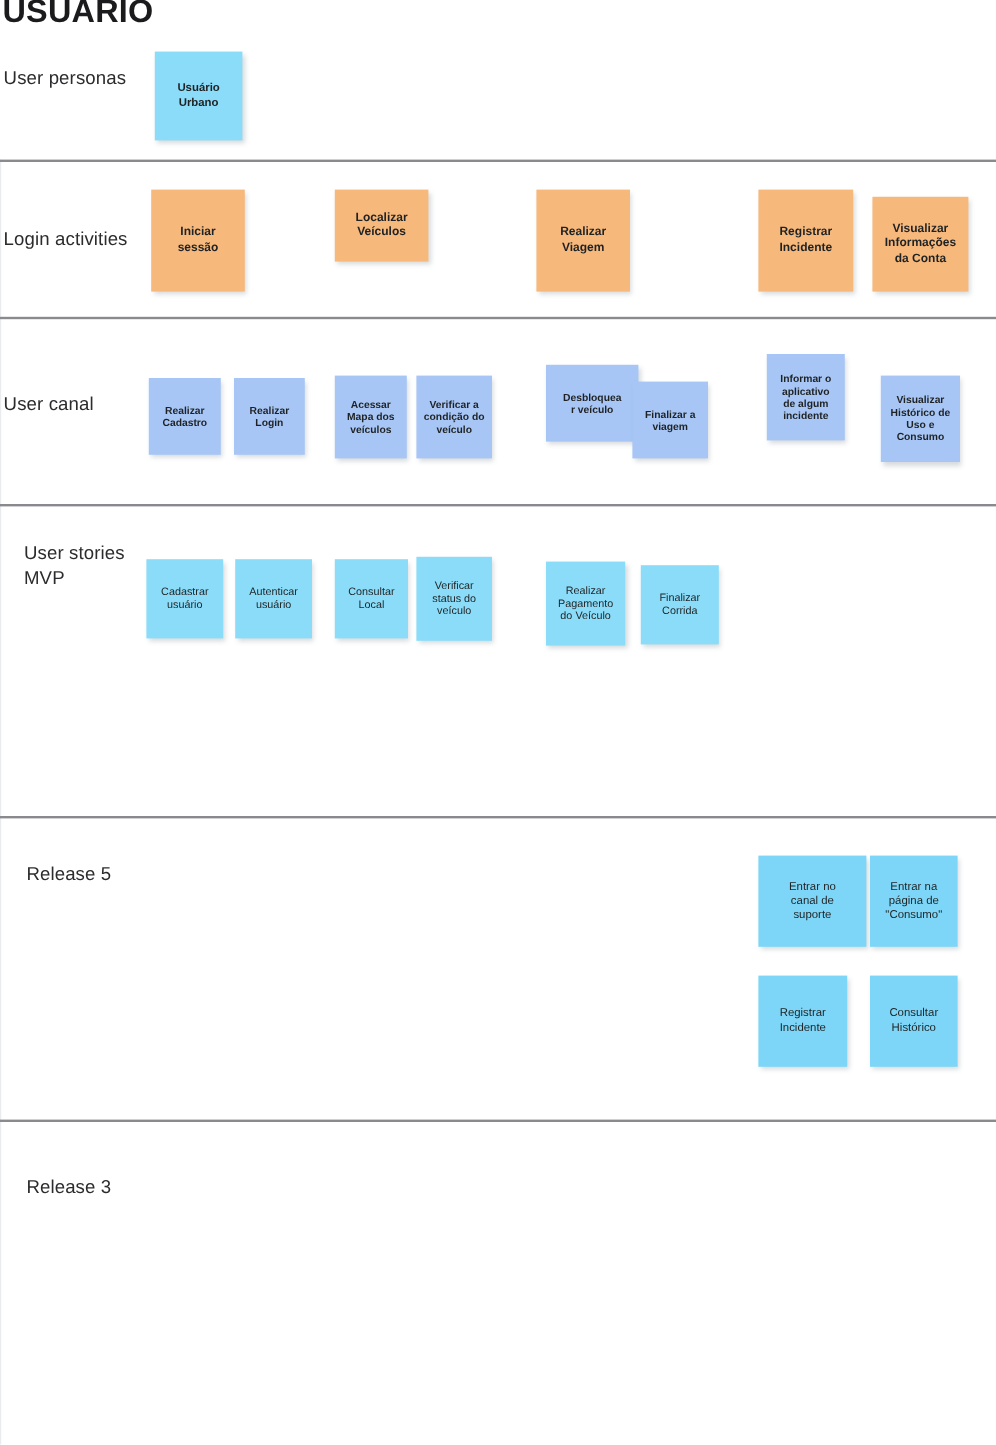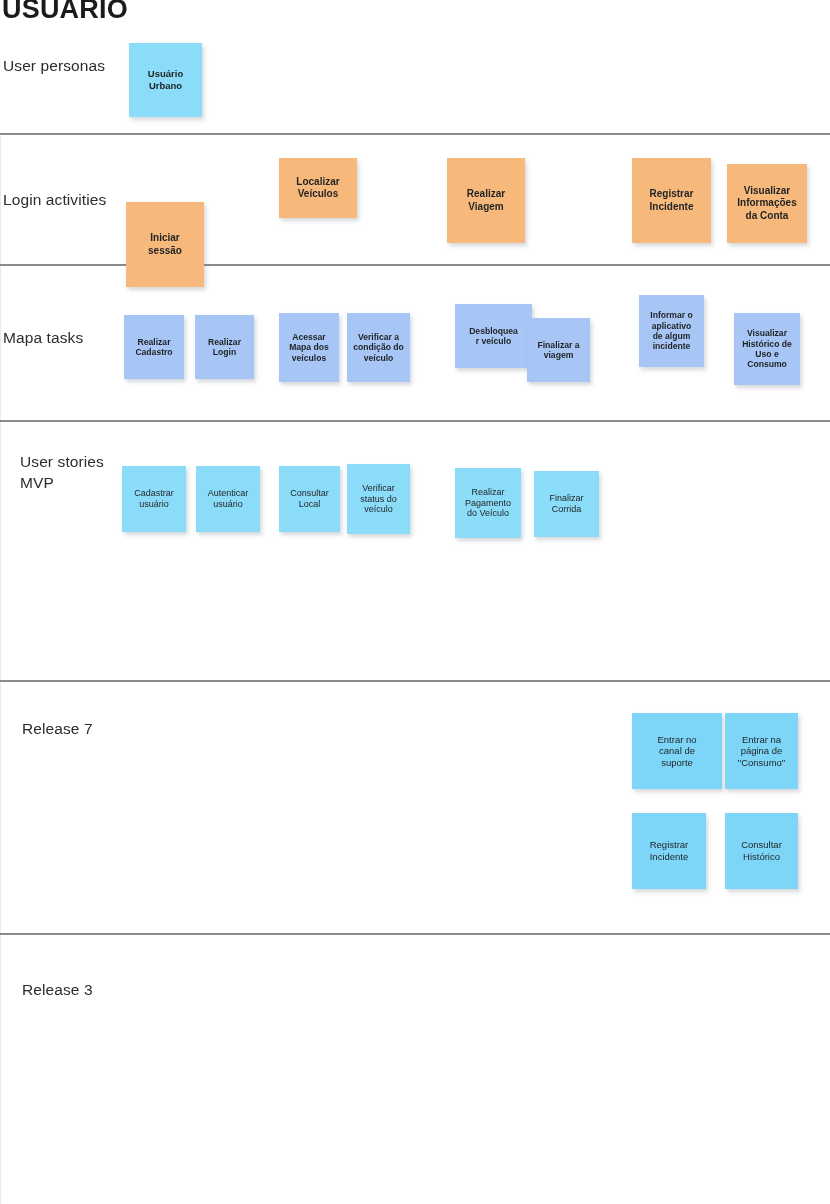--- a/index.html
+++ b/index.html
@@ -78,32 +78,32 @@
   <div id="page-title">USUÁRIO</div>
 
   <div class="row-divider" style="top:133px"></div>
   <div class="row-divider" style="top:264px"></div>
   <div class="row-divider" style="top:420px"></div>
   <div class="row-divider" style="top:680px"></div>
   <div class="row-divider" style="top:933px"></div>
 
   <div class="row-label" style="left:3px; top:56px">User personas</div>
   <div class="row-label" style="left:3px; top:190px">Login activities</div>
-  <div class="row-label" style="left:3px; top:328px">Mapa tasks</div>
+  <div class="row-label" style="left:3px; top:328px">User canal</div>
   <div class="row-label" style="left:20px; top:452px">User stories
 MVP</div>
-  <div class="row-label" style="left:22px; top:719px">Release 7</div>
+  <div class="row-label" style="left:22px; top:719px">Release 5</div>
   <div class="row-label" style="left:22px; top:980px">Release 3</div>
 
   <div id="cards-layer">
       <div class="card persona" style="left: 129px; top: 43px; width: 73px; height: 74px;">
         <span>Usuário
 Urbano</span>
       </div>
-      <div class="card activity" style="left: 126px; top: 158px; width: 78px; height: 85px; margin-top: 44px;">
+      <div class="card activity" style="left: 126px; top: 158px; width: 78px; height: 85px;">
         <span>Iniciar
 sessão</span>
       </div>
       <div class="card activity" style="left: 279px; top: 158px; width: 78px; height: 60px;">
         <span>Localizar
 Veículos</span>
       </div>
       <div class="card activity" style="left: 447px; top: 158px; width: 78px; height: 85px;">
         <span>Realizar
 Viagem</span>

